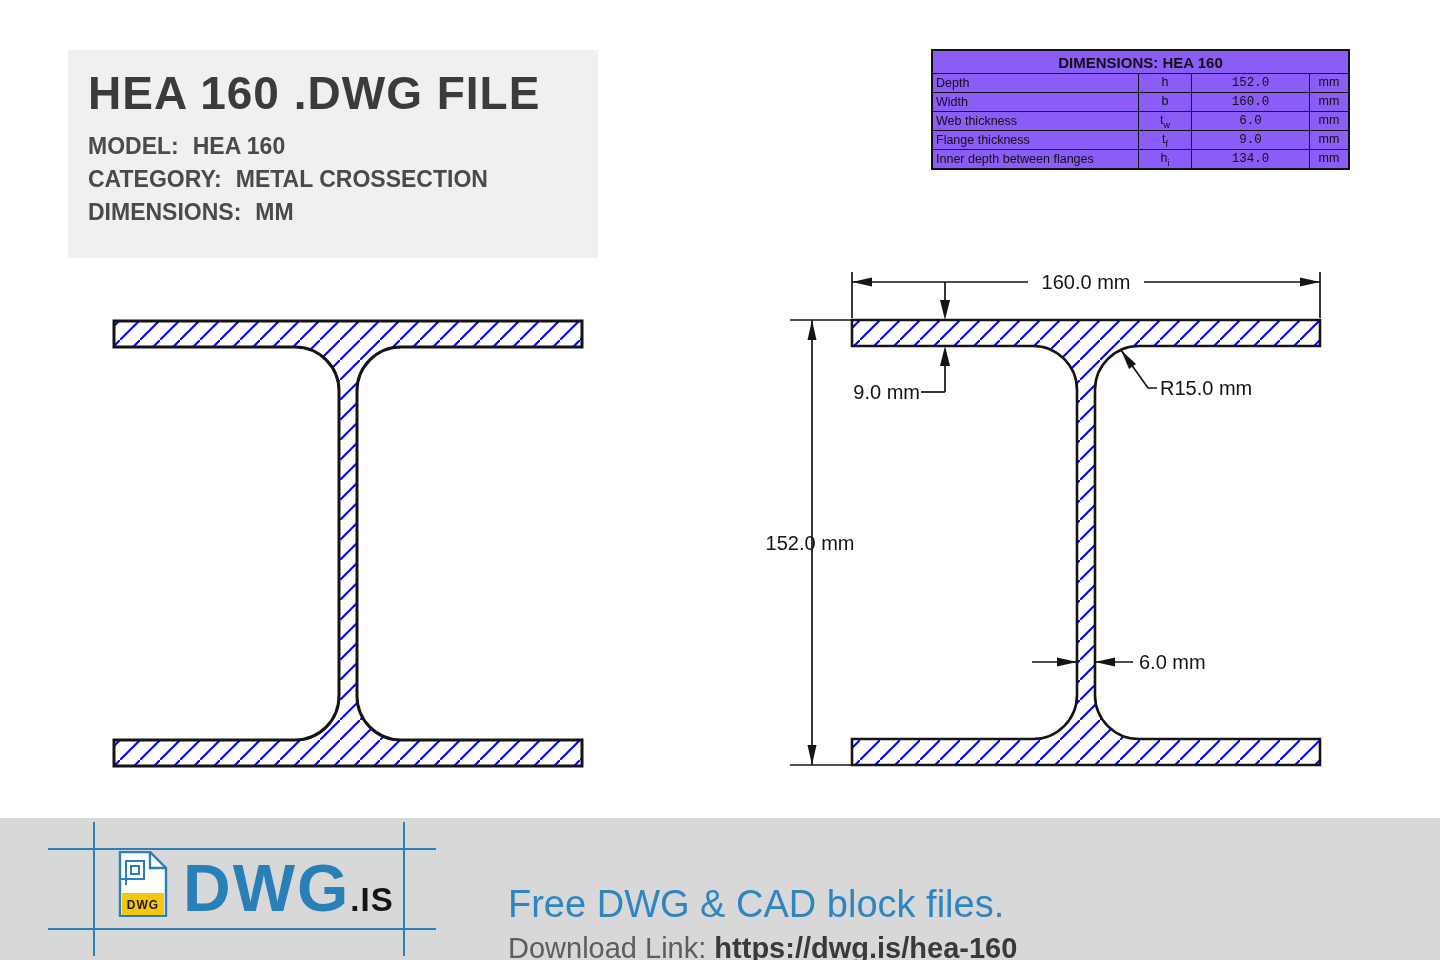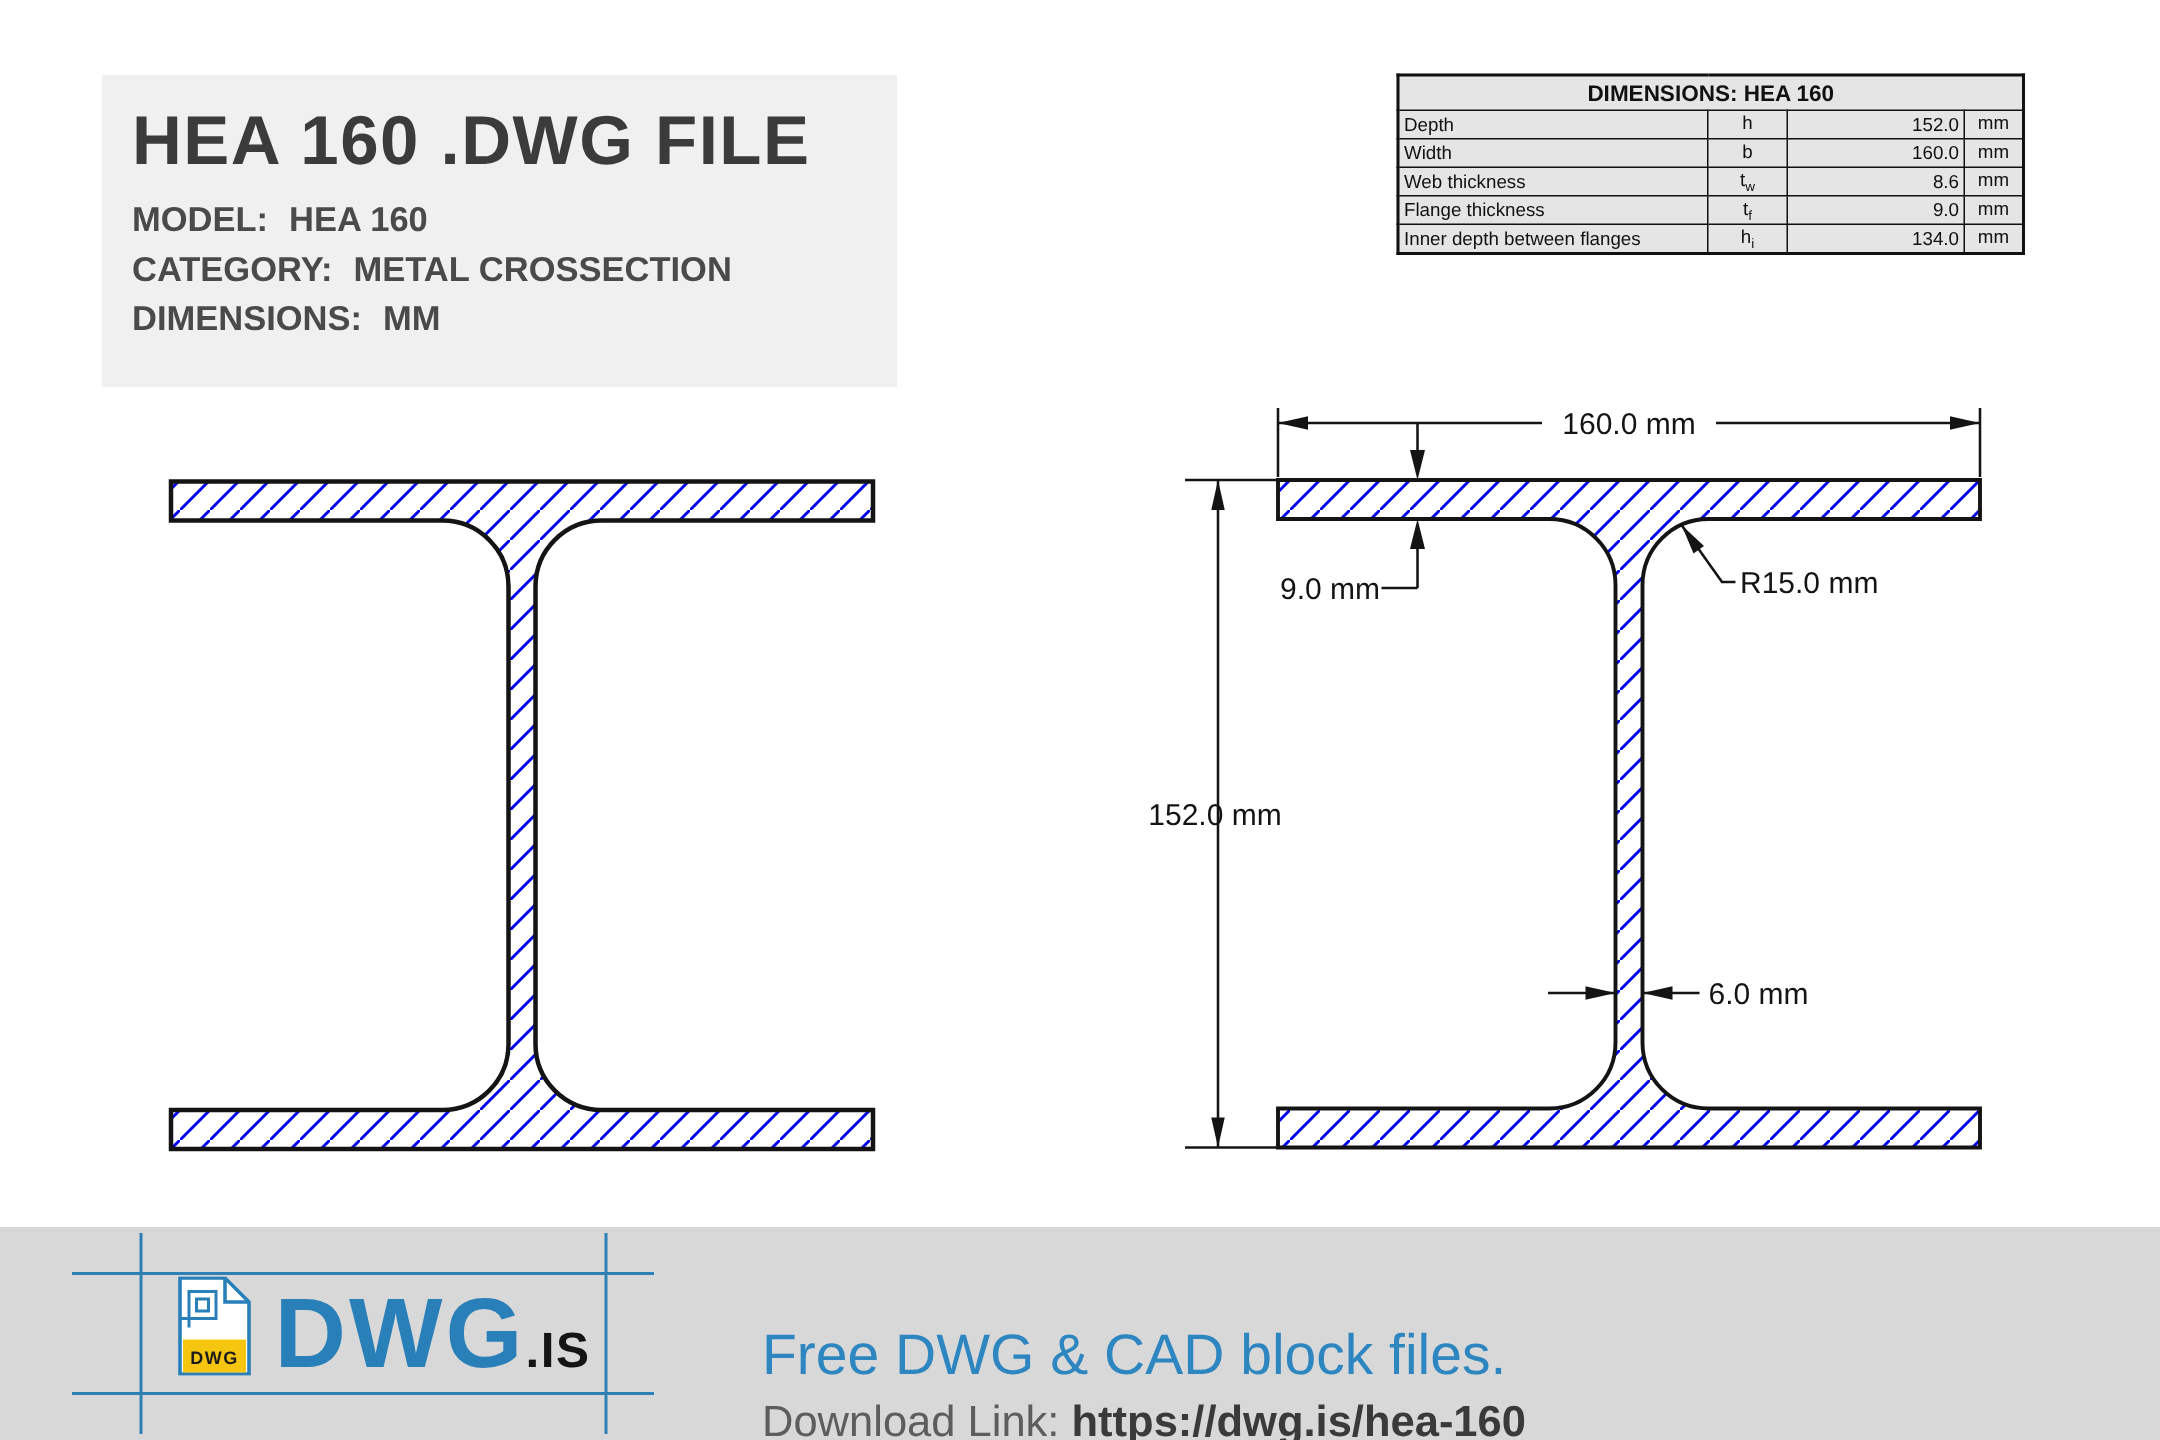--- a/index.html
+++ b/index.html
@@ -11,29 +11,29 @@
   .title-box{left:68px;top:50px;width:530px;height:208px;background:#f0f0f0;}
   .title-box h1{margin:0;padding:16px 0 0 20px;font-size:46px;font-weight:bold;
                 color:#3b3b3b;letter-spacing:1px;}
   .meta{padding:10px 0 0 20px;}
   .meta-line{font-size:23px;font-weight:bold;color:#4a4a4a;line-height:33px;
              display:flex;}
   .meta-line .lbl{margin-right:14px;}
 
   
   .dims-table{left:931px;top:49px;border-collapse:collapse;table-layout:fixed;
-              background:#e5e5e5;padding-left:20px;}
+              background:#8b5cf6;padding-left:20px;}
   .dims-table th,.dims-table td{border:1px solid #111;font-weight:normal;
               font-size:12.5px;color:#111;padding:0 3px;height:18px;
               white-space:nowrap;overflow:hidden;}
   .dims-table th{font-size:15px;font-weight:bold;height:22px;text-align:center;}
   .dims-table{border:2px solid #111;}
   .c-name{width:199px;text-align:left;}
   .c-sym{width:46px;text-align:center;}
-  .c-val{width:111px;text-align:right;}
+  .c-val{width:111px;text-align:center;font-family:Liberation Mono, monospace;}
   .c-unit{width:32px;text-align:center;}
   sub{font-size:9px;}
 
   
   .footer{left:0;top:818px;width:1440px;height:142px;background:#d8d8d8;}
   .cropline{position:absolute;background:#2c80b4;}
   .v1{left:93px;top:4px;width:2px;height:134px;}
   .v2{left:403px;top:4px;width:2px;height:134px;}
   .h1l{left:48px;top:30px;width:388px;height:2px;}
   .h2l{left:48px;top:110px;width:388px;height:2px;}
@@ -81,21 +81,21 @@
   </tr>
   <tr>
     <td class="c-name">Width</td>
     <td class="c-sym"><span>b</span><sub></sub></td>
     <td class="c-val">160.0</td>
     <td class="c-unit"><span>mm</span><sub></sub></td>
   </tr>
   <tr>
     <td class="c-name">Web thickness</td>
     <td class="c-sym"><span>t</span><sub>w</sub></td>
-    <td class="c-val">8.6</td>
+    <td class="c-val">6.0</td>
     <td class="c-unit"><span>mm</span><sub></sub></td>
   </tr>
   <tr>
     <td class="c-name">Flange thickness</td>
     <td class="c-sym"><span>t</span><sub>f</sub></td>
     <td class="c-val">9.0</td>
     <td class="c-unit"><span>mm</span><sub></sub></td>
   </tr>
   <tr>
     <td class="c-name">Inner depth between flanges</td>

